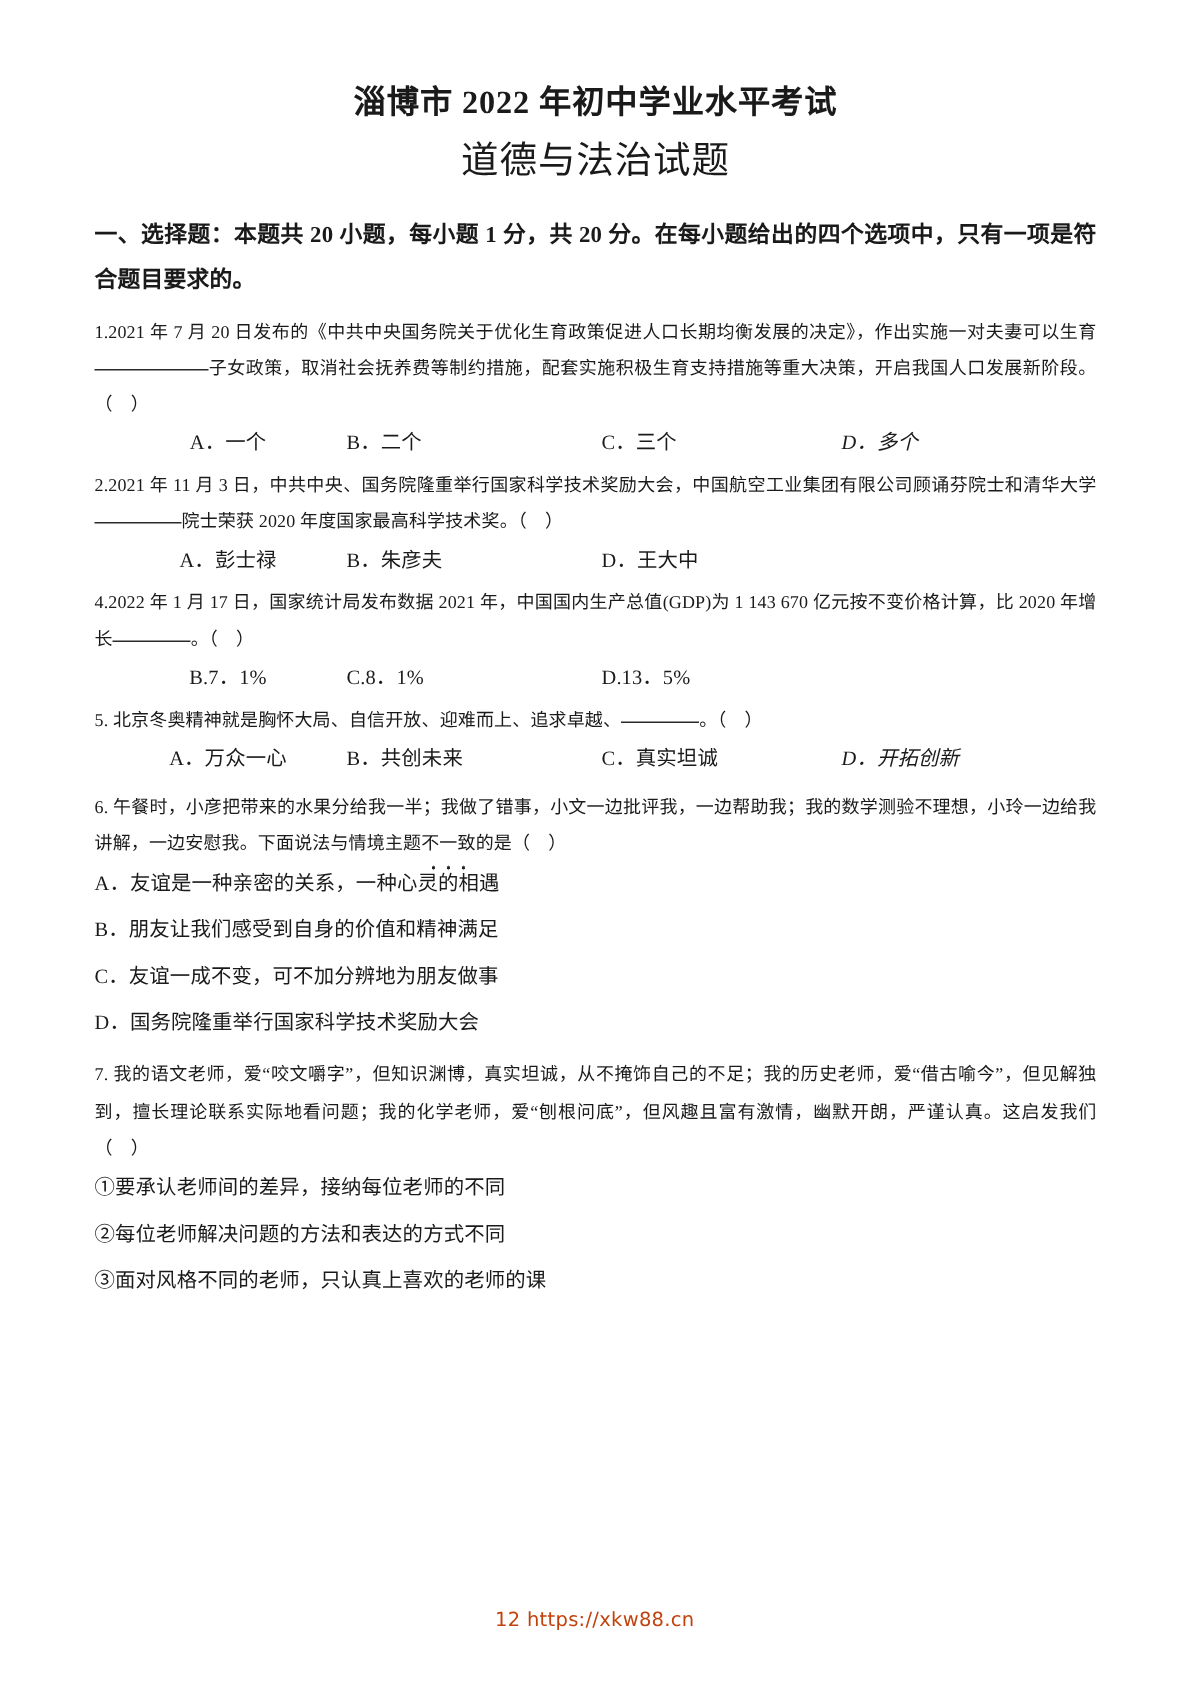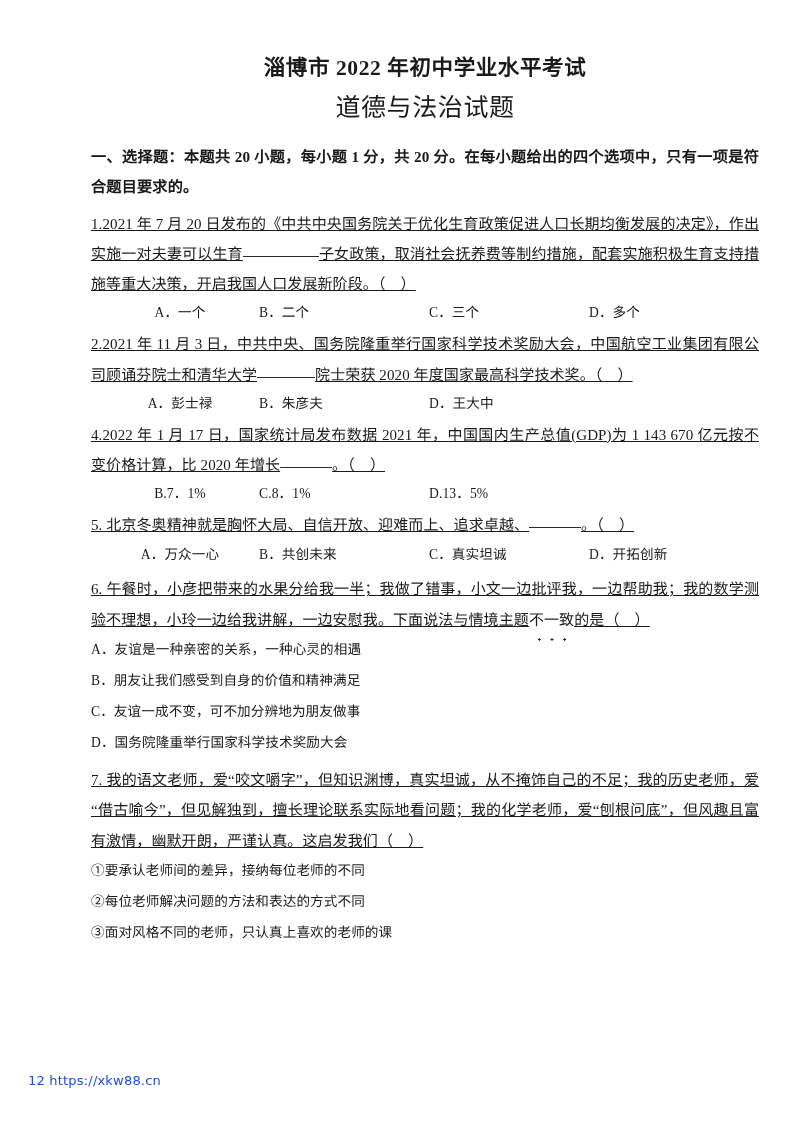--- a/index.html
+++ b/index.html
@@ -16,21 +16,20 @@
     color: #1a1a1a;
     overflow: hidden;
   }
   .page {
     position: absolute;
     left: 0; top: 0;
     width: 668px;
     height: 1122px;
     box-sizing: border-box;
     padding: 8px;
-    margin-left: 28px;
   }
   .content {
     position: absolute;
     left: 63px;
     top: 52px;
     width: 668px;
   }
 
   
   .title-block {
@@ -62,27 +61,26 @@
     letter-spacing: 0.15px;
     text-align: justify;
     margin: 4px 0 7px 0;
   }
 
   
   .question {
     margin-bottom: 2px;
   }
   .q-stem {
-    font-size: 15px;
+    font-size: 12px;
     line-height: 2.02;
     text-align: justify;
     text-justify: inter-ideograph;
     letter-spacing: 0.1px;
     margin: 0;
-    text-decoration: underline;
   }
   .blank {
     display: inline-block;
     border-bottom: 1px solid #2a2a2a;
     vertical-align: baseline;
     position: relative;
     top: -2px;
   }
   .blank.w-long  { width: 76px; }
   .blank.w-mid   { width: 58px; }
@@ -112,21 +110,21 @@
     margin: 0;
     letter-spacing: 0.1px;
   }
   .opt-row .opt {
     flex: 0 0 auto;
     white-space: nowrap;
   }
   .opt-row .opt:nth-child(1) { width: 158px; padding-left: 10px; text-align: center; }
   .opt-row .opt:nth-child(2) { width: 170px; }
   .opt-row .opt:nth-child(3) { width: 160px; }
-  .opt-row .opt:nth-child(4) { width: 170px; }
+  .opt-row .opt:nth-child(4) { width: 170px; font-style: italic; }
 
   
   .opt-stacked {
     font-size: 13.6px;
     line-height: 2.28;
     margin: 0;
     letter-spacing: 0.1px;
   }
 
   
@@ -136,24 +134,24 @@
     margin: 0;
     letter-spacing: 0.1px;
   }
 
   
   .footer-watermark {
     position: absolute;
     left: 0;
     top: 1073px;
     width: 793px;
-    text-align: left;
+    text-align: center;
     font-family: "DejaVu Sans", "Liberation Sans", sans-serif;
     font-size: 13px;
-    color: #1d4ed8;
+    color: #c2410c;
     letter-spacing: 0.2px;
   }
 </style>
 </head>
 <body>
 
 <div class="page">
   <div class="content">
 
     <div class="title-block">

